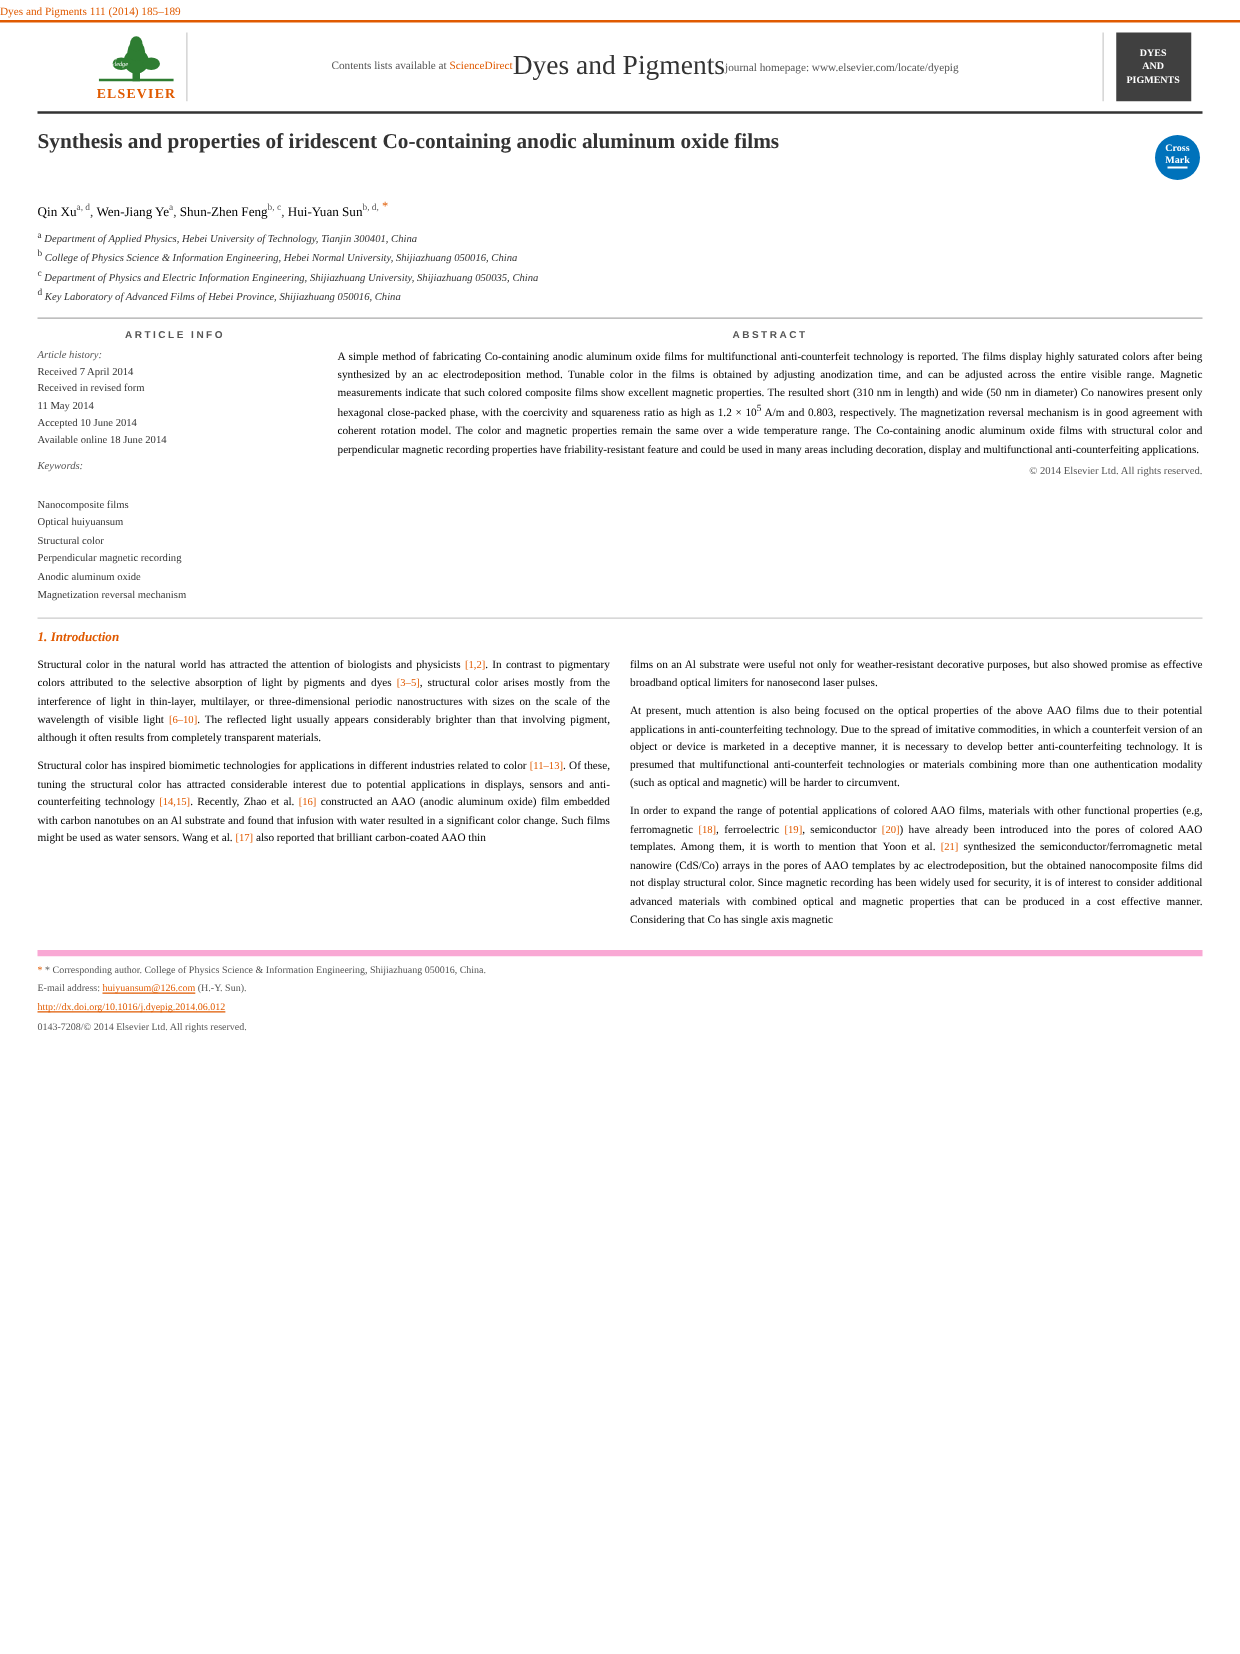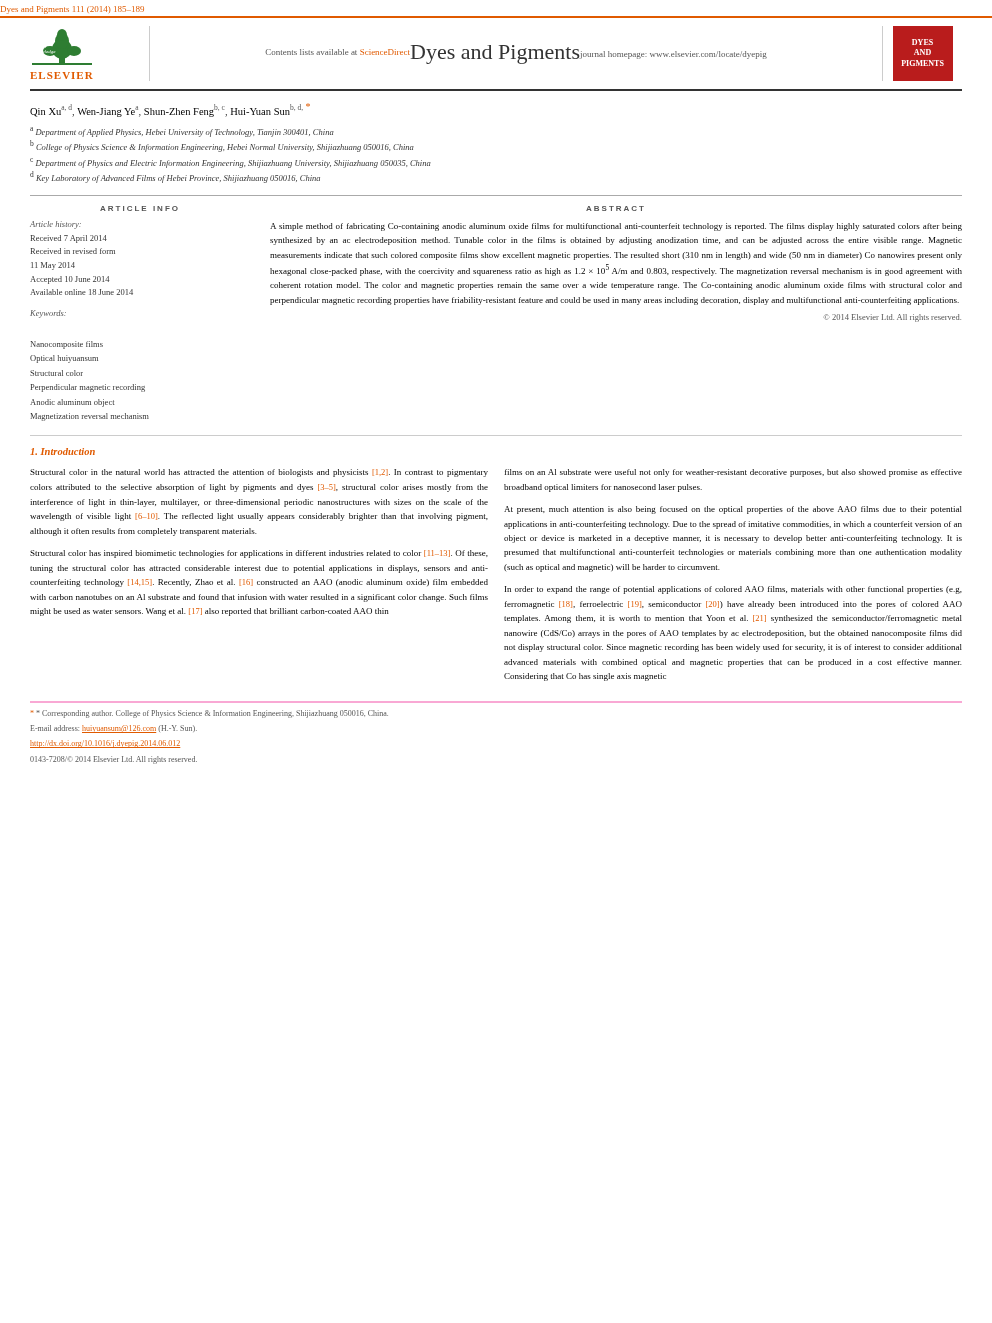--- a/index.html
+++ b/index.html
@@ -24,21 +24,21 @@
       display: flex;
       align-items: stretch;
       border-bottom: 2px solid #333;
       margin: 0 30px;
       padding: 8px 0;
     }
     .journal-header-left {
       width: 120px;
       display: flex;
       flex-direction: column;
-      align-items: flex-start;
+      align-items: flex-end;
       justify-content: center;
       border-right: 1px solid #ccc;
       padding-right: 8px;
     }
     .elsevier-logo {
       display: flex;
       flex-direction: column;
       align-items: center;
     }
     .elsevier-tree {
@@ -82,21 +82,21 @@
     .journal-header-right {
       width: 80px;
       display: flex;
       align-items: center;
       justify-content: center;
       border-left: 1px solid #ccc;
     }
     .journal-logo-box {
       width: 60px;
       height: 55px;
-      background: #b91c1c;
+      background: #404040;
       display: flex;
       flex-direction: column;
       align-items: center;
       justify-content: center;
       color: #fff;
       font-size: 8px;
       font-weight: bold;
       text-align: center;
       line-height: 1.3;
     }
@@ -279,21 +279,21 @@
     }
 
     .ref-link {
       color: #e05a00;
       text-decoration: none;
       font-size: 8.5px;
     }
 
     
     .article-footer {
-      border-top: 2px solid #f9a8d4;
+      border-top: 5px solid #f9a8d4;
       margin-top: 10px;
       padding-top: 5px;
       font-size: 8px;
       color: #555;
     }
     .footnote-line {
       margin-bottom: 3px;
       line-height: 1.5;
     }
     .footnote-star {
@@ -344,20 +344,33 @@
     <div class="journal-logo-box">
       <span>DYES</span>
       <span>AND</span>
       <span>PIGMENTS</span>
     </div>
   </div>
 </div>
 
 <div class="main-content">
 
+  <div class="article-title-section">
+    <div class="article-title-text">
+      <div class="article-title">Synthesis and properties of iridescent Co-containing anodic aluminum oxide films</div>
+    </div>
+    <div class="crossmark-logo">
+      <svg viewBox="0 0 40 40" xmlns="http://www.w3.org/2000/svg">
+        <circle cx="20" cy="20" r="18" fill="#0072bb"></circle>
+        <text x="20" y="15" text-anchor="middle" font-size="8" fill="#fff" font-weight="bold">Cross</text>
+        <text x="20" y="24" text-anchor="middle" font-size="8" fill="#fff" font-weight="bold">Mark</text>
+        <path d="M12 28 L28 28" stroke="#fff" stroke-width="1.5"></path>
+      </svg>
+    </div>
+  </div>
 
   <div class="authors-line">
     <span class="author-name">Qin Xu</span><span class="affil-sup">a, d</span>,
     <span class="author-name">Wen-Jiang Ye</span><span class="affil-sup">a</span>,
     <span class="author-name">Shun-Zhen Feng</span><span class="affil-sup">b, c</span>,
     <span class="author-name">Hui-Yuan Sun</span><span class="affil-sup">b, d,</span><span class="affil-star"> *</span>
   </div>
 
   <div class="affiliations">
     <span class="affil-item"><span class="affil-letter">a</span> Department of Applied Physics, Hebei University of Technology, Tianjin 300401, China</span>
@@ -379,21 +392,21 @@
         <div class="history-item">Accepted 10 June 2014</div>
         <div class="history-item">Available online 18 June 2014</div>
       </div>
 
       <div class="keywords-section">
         <div class="keywords-title">Keywords:</div>
         <span class="keyword-item">Nanocomposite films</span>
         <span class="keyword-item">Optical huiyuansum</span>
         <span class="keyword-item">Structural color</span>
         <span class="keyword-item">Perpendicular magnetic recording</span>
-        <span class="keyword-item">Anodic aluminum object</span>
+        <span class="keyword-item">Anodic aluminum oxide</span>
         <span class="keyword-item">Magnetization reversal mechanism</span>
       </div>
     </div>
 
     <div class="right-col">
       <div class="section-label">ABSTRACT</div>
       <div class="abstract-text">
         A simple method of fabricating Co-containing anodic aluminum oxide films for multifunctional anti-counterfeit technology is reported. The films display highly saturated colors after being synthesized by an ac electrodeposition method. Tunable color in the films is obtained by adjusting anodization time, and can be adjusted across the entire visible range. Magnetic measurements indicate that such colored composite films show excellent magnetic properties. The resulted short (310 nm in length) and wide (50 nm in diameter) Co nanowires present only hexagonal close-packed phase, with the coercivity and squareness ratio as high as 1.2 × 10<sup>5</sup> A/m and 0.803, respectively. The magnetization reversal mechanism is in good agreement with coherent rotation model. The color and magnetic properties remain the same over a wide temperature range. The Co-containing anodic aluminum oxide films with structural color and perpendicular magnetic recording properties have friability-resistant feature and could be used in many areas including decoration, display and multifunctional anti-counterfeiting applications.
       </div>
       <div class="abstract-copyright">© 2014 Elsevier Ltd. All rights reserved.</div>

